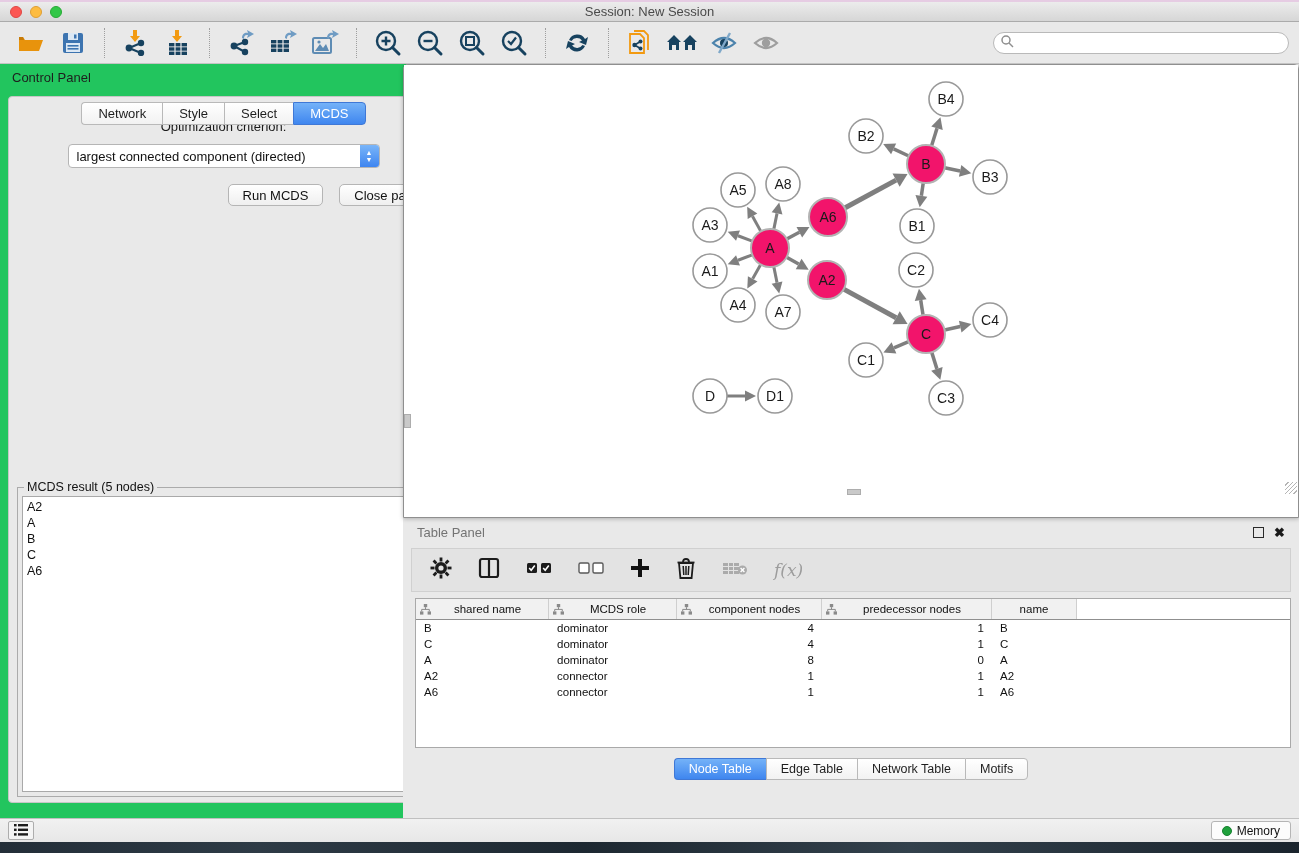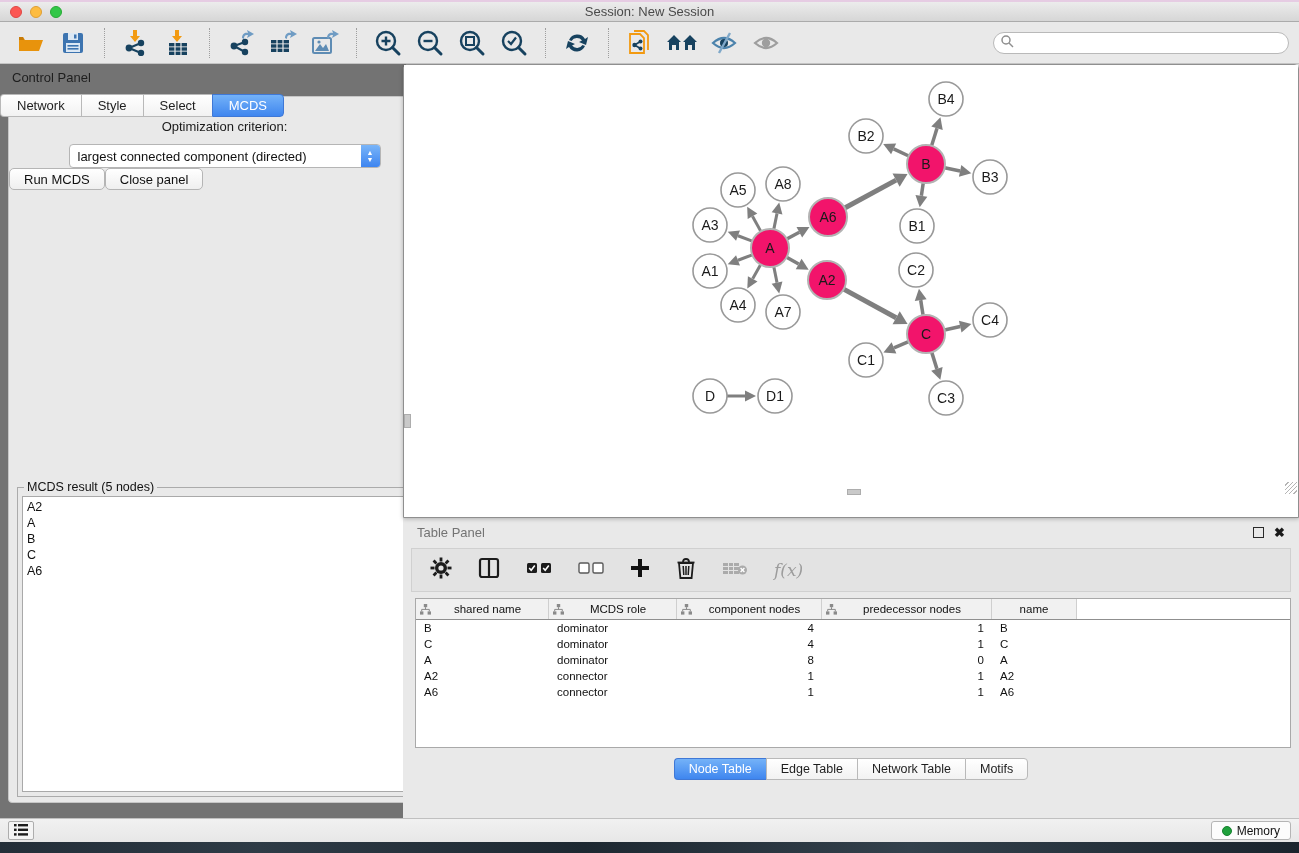--- a/index.html
+++ b/index.html
@@ -26,45 +26,45 @@
   .tbtn { width:42px; height:32px; display:flex; align-items:center; justify-content:center; }
   .tbtn svg { display:block; }
   .searchbox { position:absolute; right:10px; top:10px; width:296px; height:22px;
     background:#fff; border:1px solid #B9B9B9; border-radius:12px;
     display:flex; align-items:center; padding-left:6px; }
   .searchbox svg { flex:0 0 auto; }
   .searchbox input { border:none; outline:none; flex:1; font-size:12px; background:transparent; padding-left:4px; }
 
   
   .control-panel { position:absolute; left:0; top:64px; width:453px; height:754px;
-    background:#737373; border-right:4px solid #b91c1c; }
+    background:#22c55e; border-right:6px solid #b91c1c; }
   .panel-header { height:26px; display:flex; align-items:center; padding:0 12px; }
   .panel-header .ptitle { font-size:13px; color:#1E1E1E; flex:1; }
   .ph-icons { display:flex; gap:10px; align-items:center; }
   .float-box { width:11px; height:11px; border:1.5px solid #2A2A2A; background:transparent; }
   .close-x { font-size:13px; font-weight:bold; color:#1A1A1A; line-height:11px; }
 
-  .cp-tabs { display:flex; justify-content:flex-start; margin-top:4px; position:relative; z-index:5; }
+  .cp-tabs { display:flex; justify-content:center; margin-top:12px; position:relative; z-index:5; }
   .cp-tab { height:23px; padding:0 16px; display:flex; align-items:center; font-size:13px; color:#1E1E1E;
     background:linear-gradient(#FFFFFF,#F2F2F2); border:1px solid #B9B9B9; border-right:none; }
   .cp-tab:first-child { border-radius:4px 0 0 4px; }
   .cp-tab:last-child { border-right:1px solid #B9B9B9; border-radius:0 4px 4px 0; }
   .cp-tab.active { background:linear-gradient(#74B2F8,#3F86EF); color:#fff; border-color:#3F78D6; }
 
   .cp-content { position:absolute; left:8px; right:8px; top:32px; bottom:15px;
     border:1px solid #C6C6C6; border-radius:4px; background:#E9E9E9; }
   .opt-label { text-align:center; margin-top:22px; font-size:13px; color:#1A1A1A; }
   .dropdown { margin:10px auto 0; width:312px; height:24px; background:#fff;
     border:1px solid #B5B5B5; border-radius:4px; display:flex; align-items:center; }
   .dropdown .dd-value { flex:1; font-size:13px; color:#111; padding-left:8px; white-space:nowrap; }
   .dd-stepper { width:19px; height:22px; border-radius:0 3px 3px 0;
     background:linear-gradient(#79B5F9,#3E85F0); display:flex; flex-direction:column;
     align-items:center; justify-content:center; gap:1px; }
   .dd-stepper span { color:#fff; font-size:7px; line-height:6px; }
-  .cp-buttons { display:flex; justify-content:flex-start; gap:0; margin-top:0; }
+  .cp-buttons { display:flex; justify-content:flex-end; gap:16px; margin-top:16px; }
   .btn { height:22px; padding:0 14px; font-size:13px; color:#111;
     background:linear-gradient(#FFFFFF,#EFEFEF); border:1px solid #B5B5B5; border-radius:5px;
     display:flex; align-items:center; }
 
   .result-group { position:absolute; left:8px; right:8px; top:390px; bottom:5px;
     border:1px solid #ABABAB; background:#E9E9E9; }
   .result-legend { position:absolute; top:-8px; left:6px; background:#E9E9E9; padding:0 3px;
     font-size:12.5px; color:#111; }
   .result-list { position:absolute; left:4px; right:4px; top:8px; bottom:4px;
     background:#fff; border:1px solid #A9A9A9; display:flex; }

